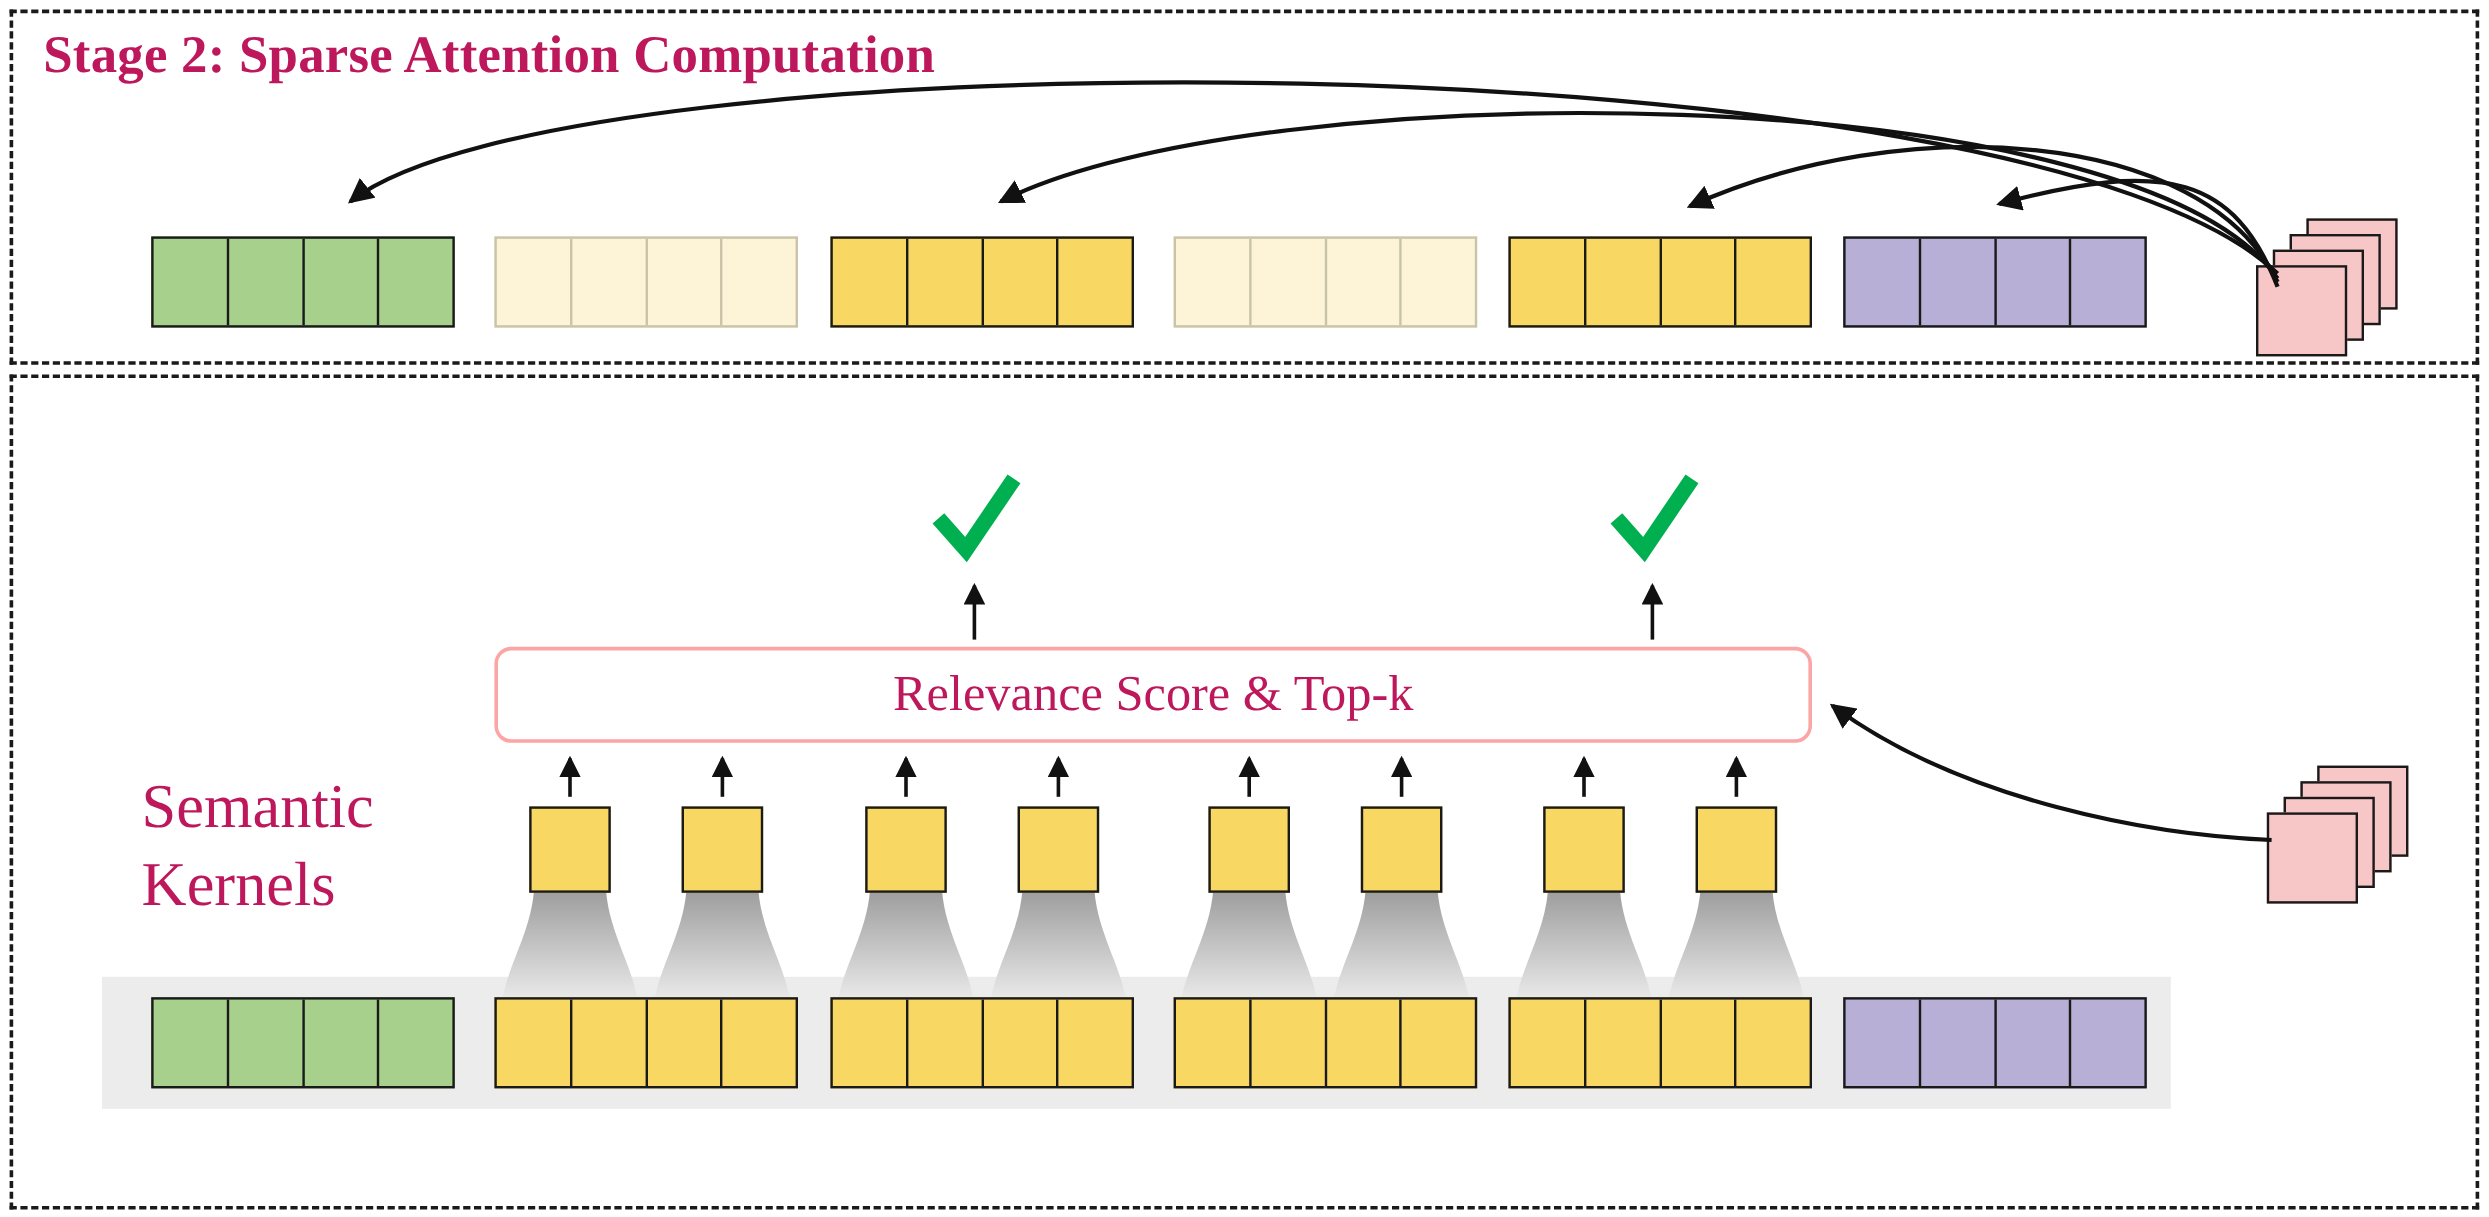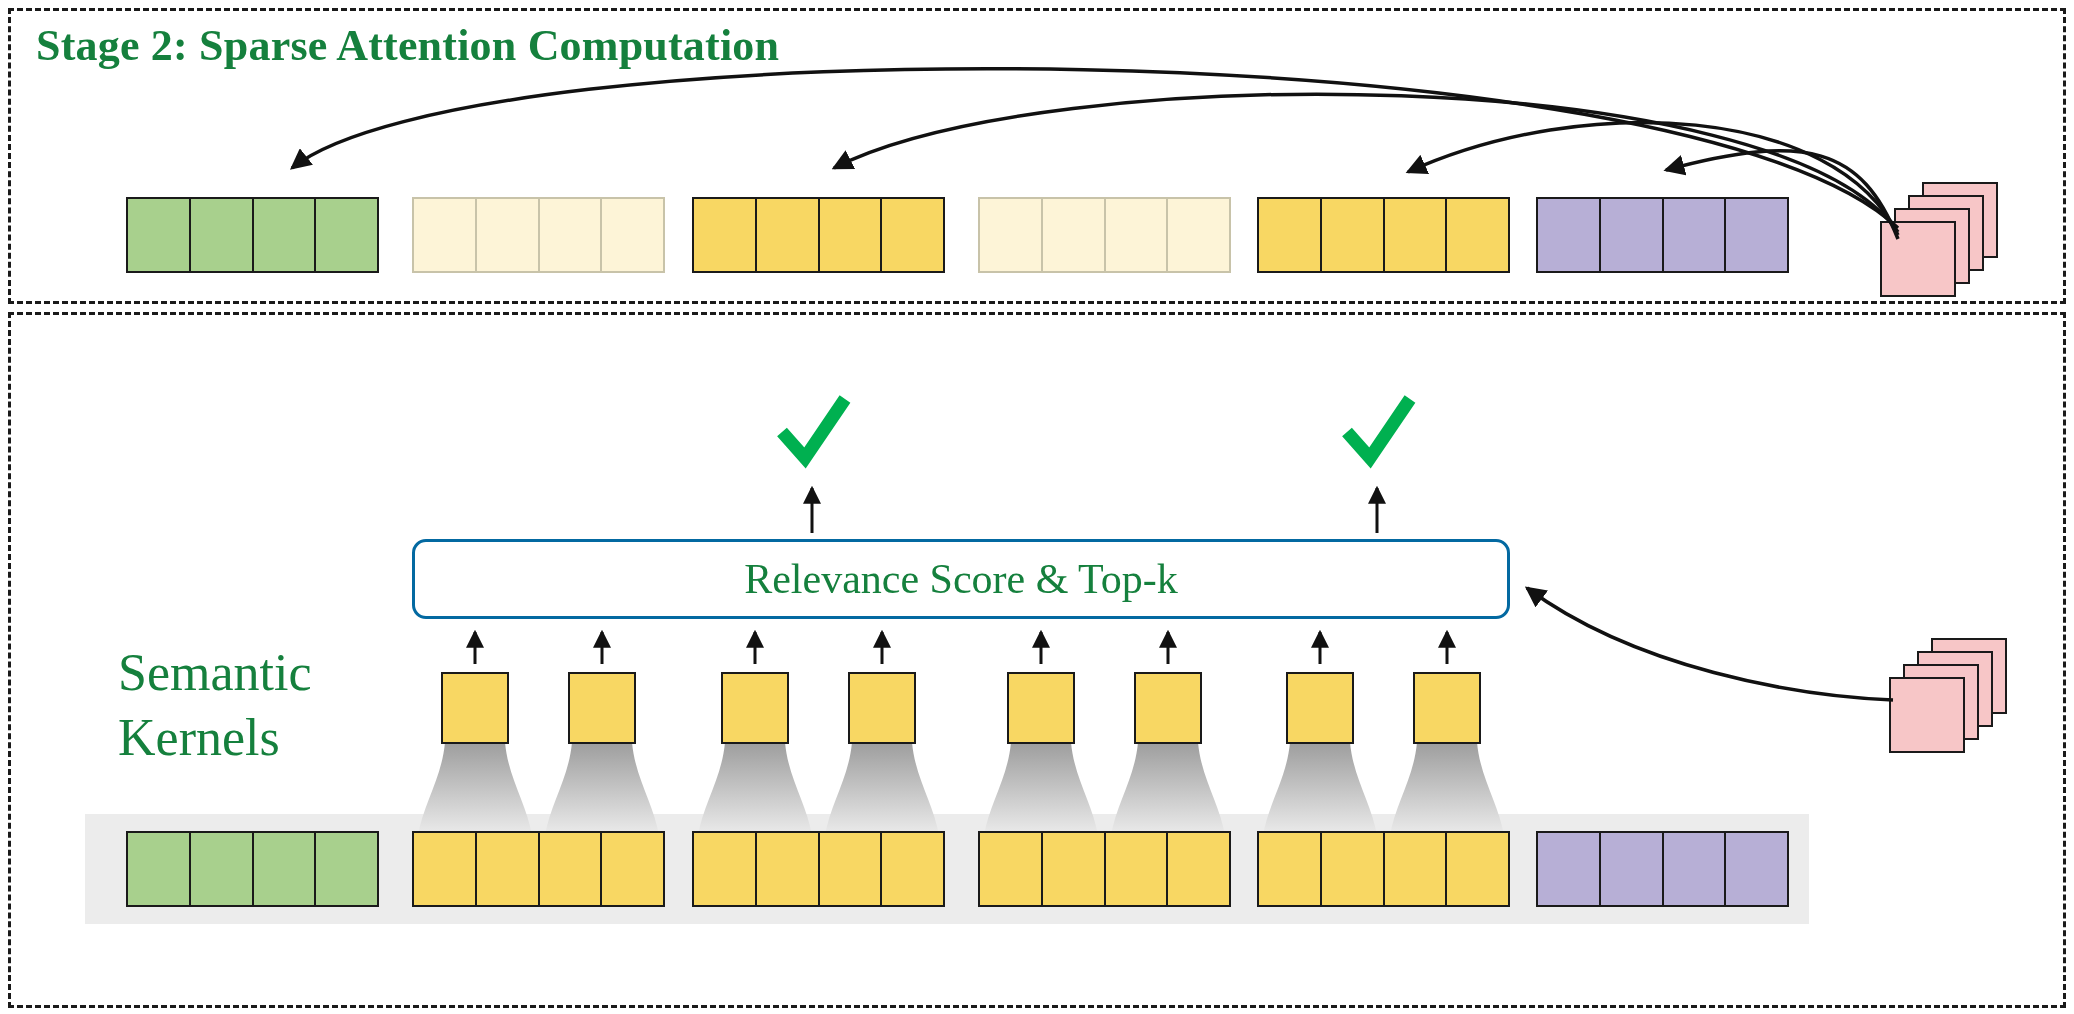--- a/index.html
+++ b/index.html
@@ -1,18 +1,18 @@
 <!DOCTYPE html>
 <html style="--green: #A8D08D; --cream: #FDF4D7; --cream-border: #C8C3A9; --yellow: #F8D763; --purple: #B7AFD6; --pink: #F7C6C7; --band: #ECECEC; --check: #00B050;"><head>
 <meta charset="utf-8">
 <style>
   html,body { margin:0; padding:0; background:#ffffff; }
   .canvas {
     position:relative; width:2074px; height:1014px; background:#fff;
-    font-family:"Liberation Serif", serif; color:#15803d; overflow:hidden;
+    font-family:"Liberation Serif", serif; color:#be185d; overflow:hidden;
   }
   .panel {
     position:absolute; border:3px dashed #1a1a1a; box-sizing:border-box; background:transparent;
   }
   #stage2-panel { left:8px; top:8px; width:2058px; height:296px; }
   #stage1-panel { left:8px; top:312px; width:2058px; height:696px; }
 
   .stage-title {
     position:absolute; font-weight:bold; font-size:44px; letter-spacing:0.2px; z-index:4;
     white-space:nowrap;
@@ -41,21 +41,21 @@
 
   
   .qstack { position:absolute; width:120px; height:118px; z-index:2; }
   .qstack .qsq {
     position:absolute; width:76px; height:76px; box-sizing:border-box;
     background:var(--pink); border:2.5px solid #1a1a1a;
   }
 
   #relevance-box {
     position:absolute; left:412px; top:539px; width:1098px; height:80px;
-    box-sizing:border-box; border:3px solid #0369a1; border-radius:14px;
+    box-sizing:border-box; border:3px solid #fca5a5; border-radius:14px;
     display:flex; align-items:center; justify-content:center;
     font-size:42px; background:#fff; z-index:2;
   }
 
   #kv-band {
     position:absolute; left:85px; top:814px; width:1724px; height:110px;
     background:var(--band); z-index:0;
   }
 
   #semantic-kernels-label {

